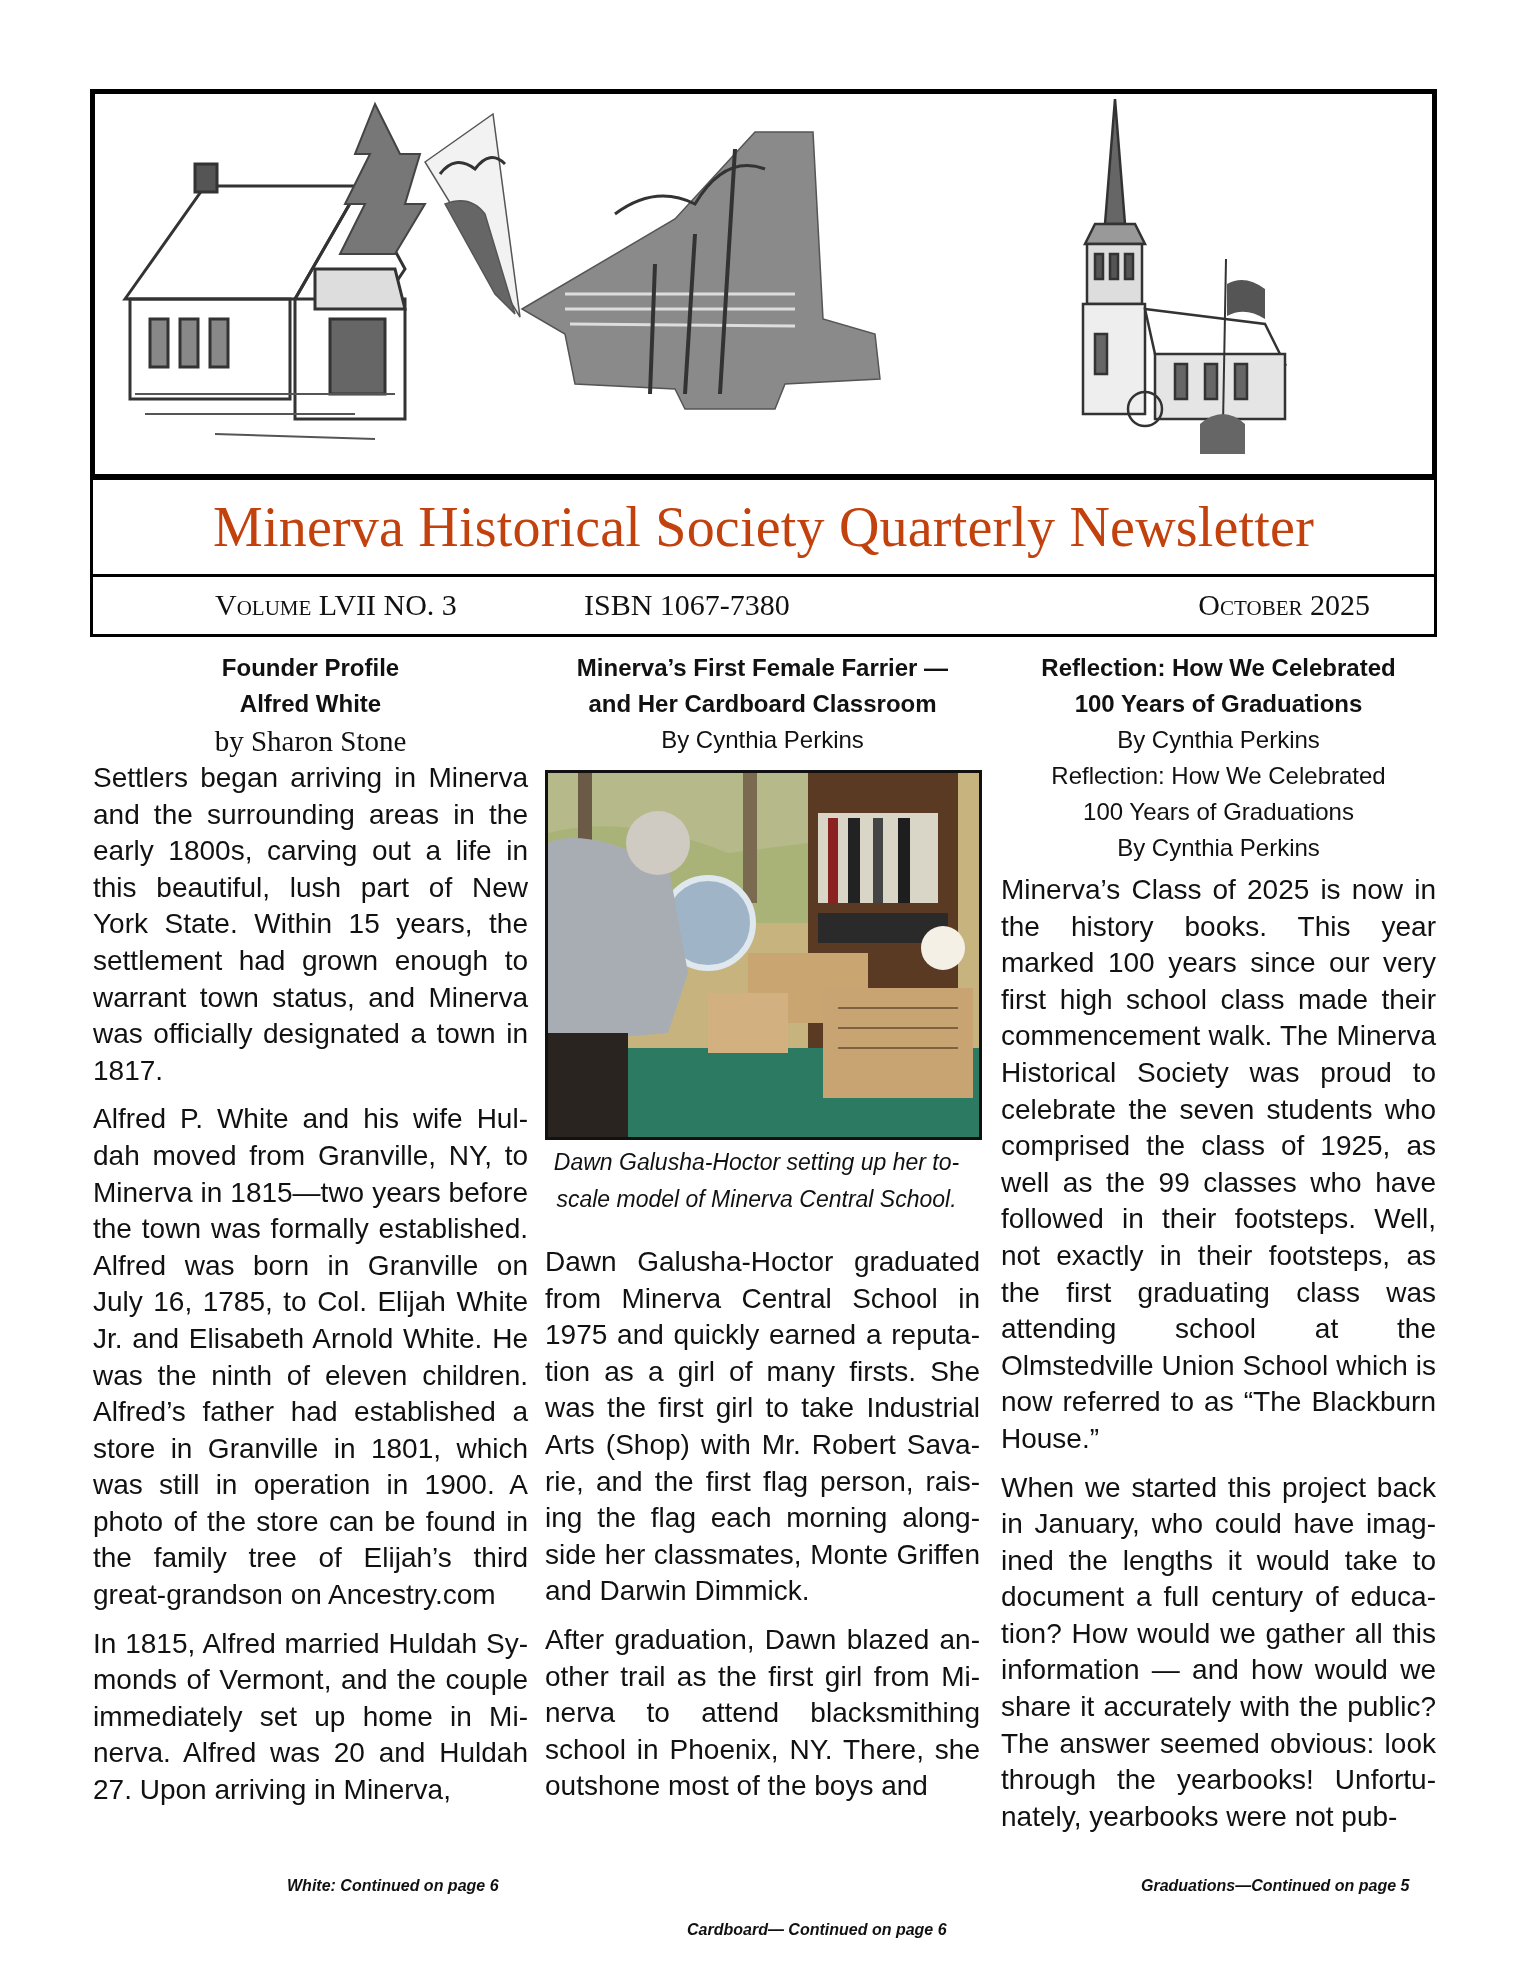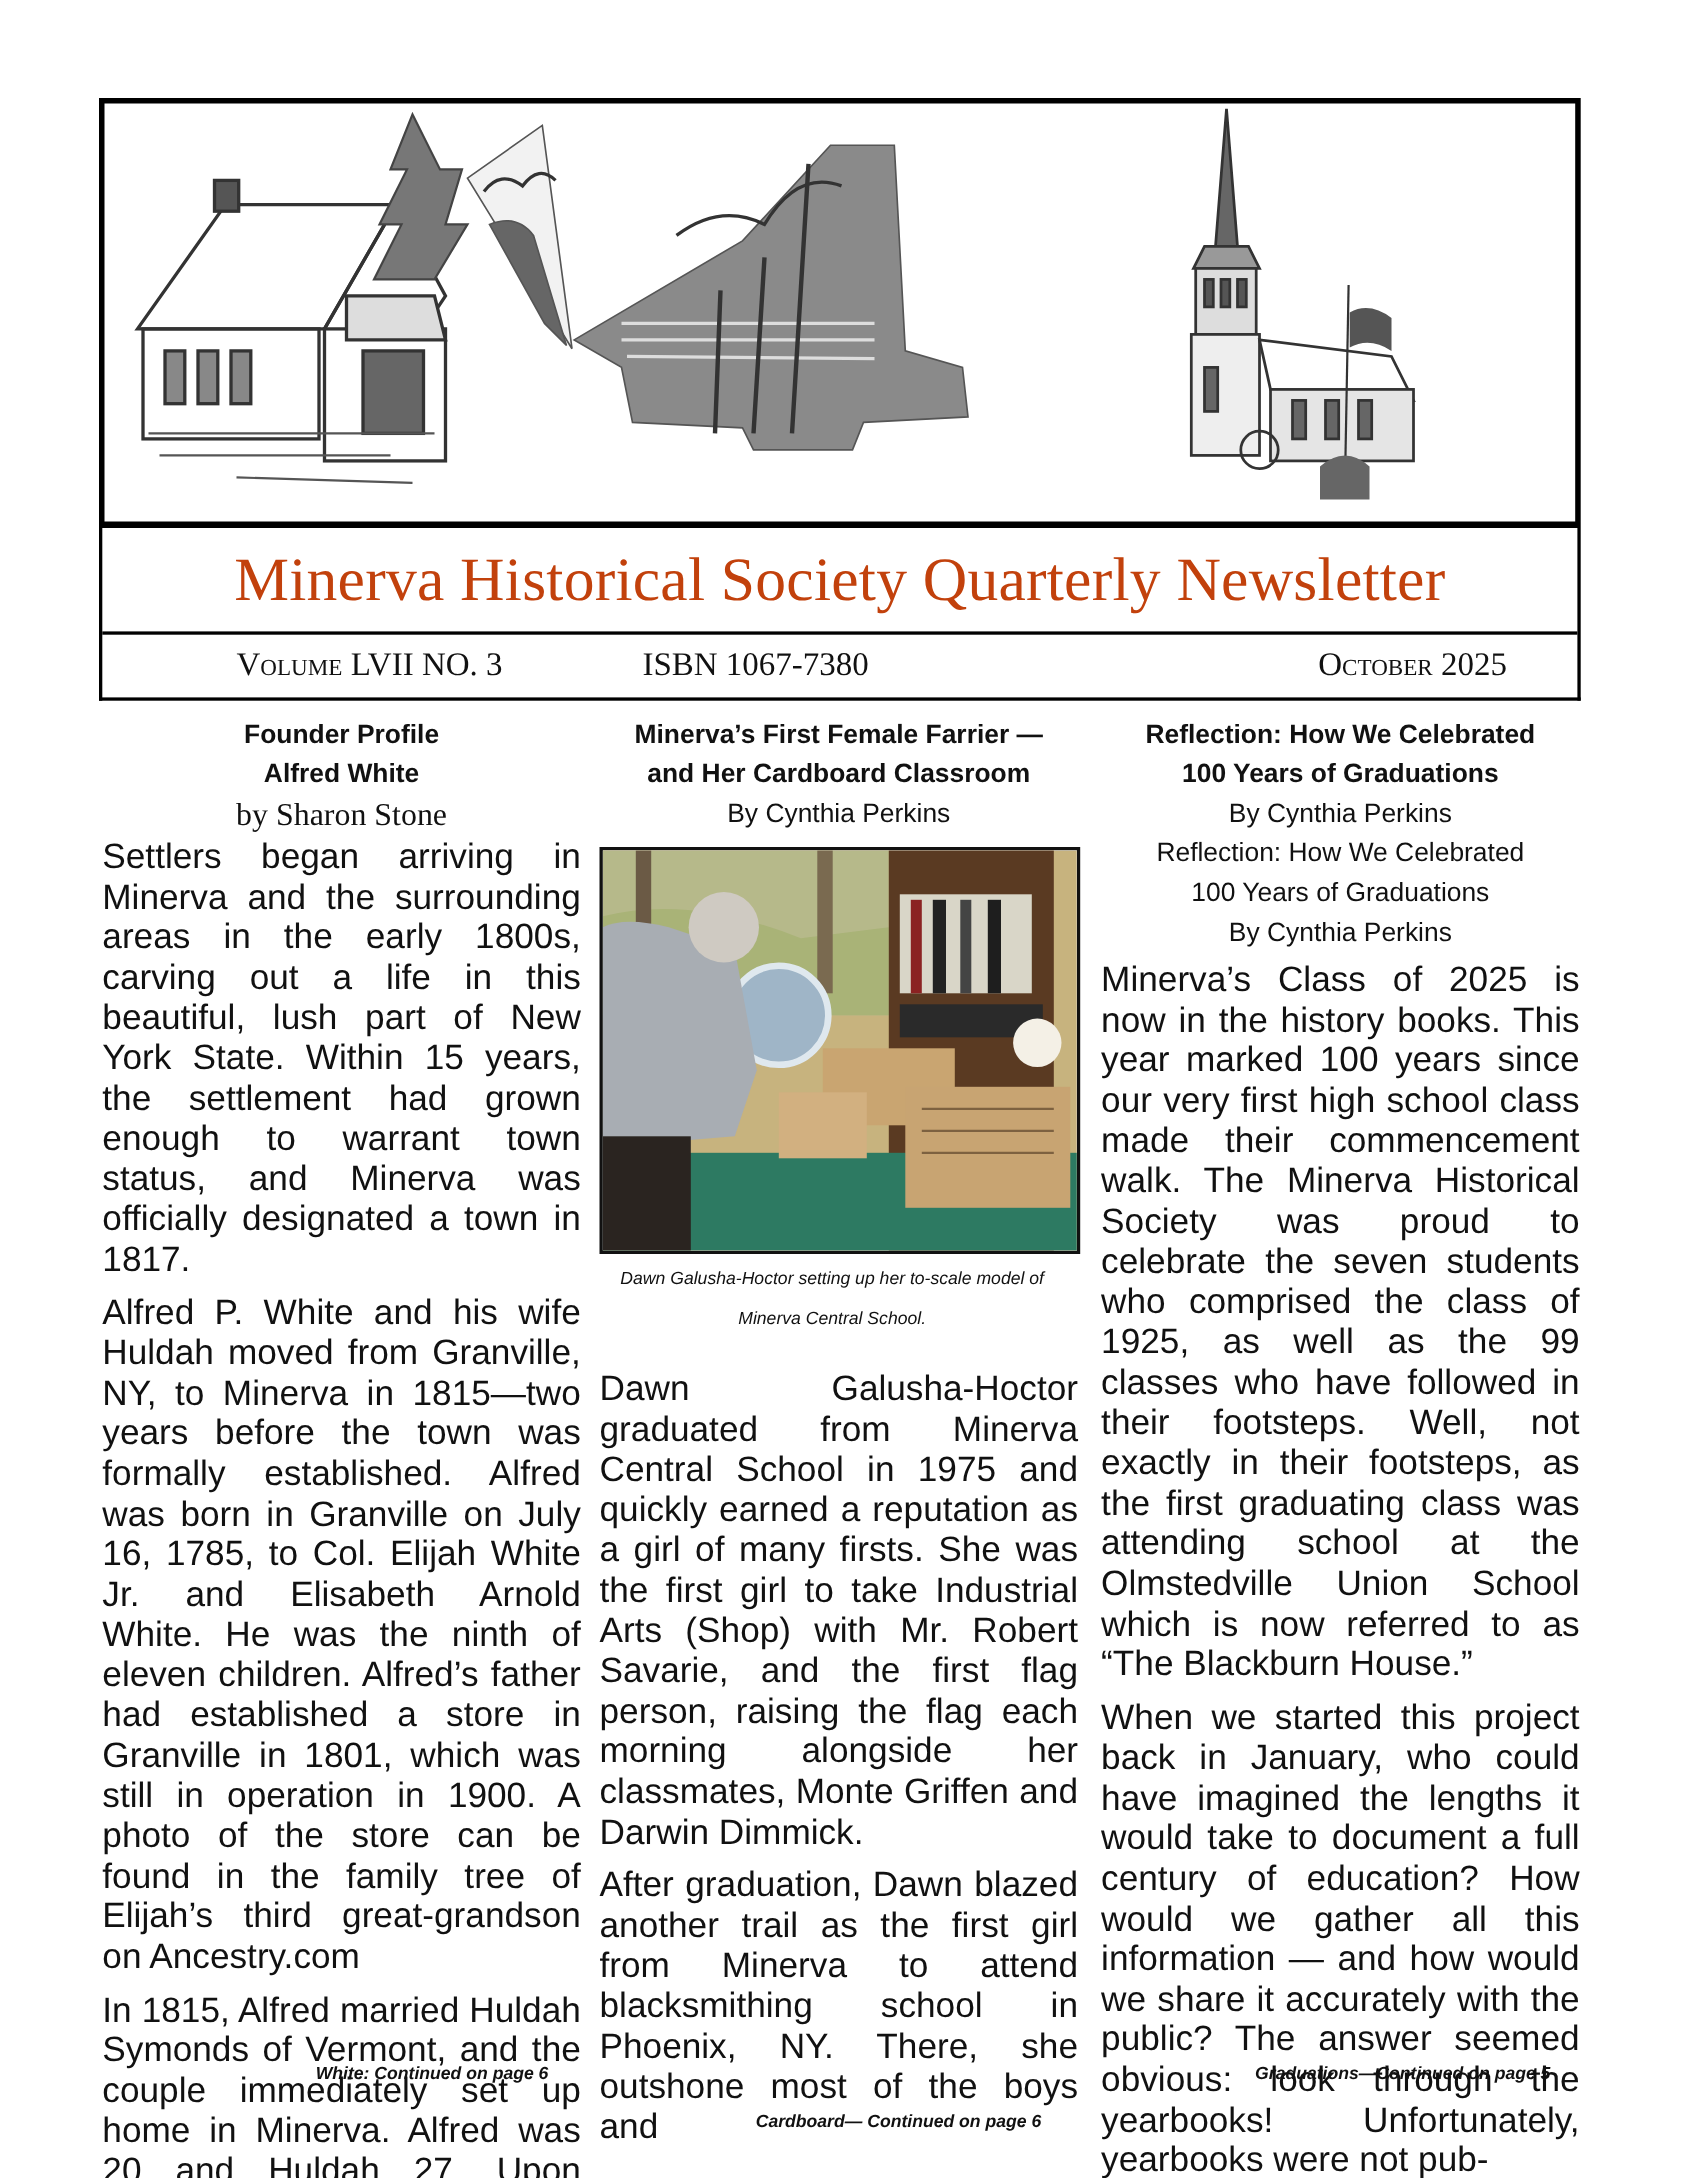--- a/index.html
+++ b/index.html
@@ -22,24 +22,24 @@
 
   
   .col { position: absolute; top: 650px; width: 435px; }
   .col1 { left: 93px; }
   .col2 { left: 545px; }
   .col3 { left: 1001px; }
 
   .head { text-align: center; font-weight: bold; font-size: 24px; line-height: 36px; }
   .byline { text-align: center; font-size: 24px; line-height: 36px; }
   .byline-serif { font-family: "Liberation Serif", serif; font-size: 29px; line-height: 38px; text-align: center; }
-  .body p { margin: 0 0 12px 0; font-size: 32px; line-height: 36.6px; text-align: justify; hyphens: manual; }
+  .body p { margin: 0 0 12px 0; font-size: 28px; line-height: 36.6px; text-align: justify; hyphens: manual; }
 
   .photo { position: relative; width: 431px; height: 364px; border: 3px solid #111; margin-top: 12px; overflow: hidden; }
-  .caption { text-align: center; font-style: italic; font-size: 16px; line-height: 37px; margin: 4px 12px 26px 0; }
+  .caption { text-align: center; font-style: italic; font-size: 23px; line-height: 37px; margin: 4px 12px 26px 0; }
 
   .cont { position: absolute; top: 1877px; font-size: 16px; font-style: italic; font-weight: bold; white-space: nowrap; }
   .cont1 { left: 287px; }
   .cont2 { left: 687px; margin-top: 44px; }
   .cont3 { left: 1141px; }
 </style>
 </head>
 <body>
 
 <div class="art-box">

